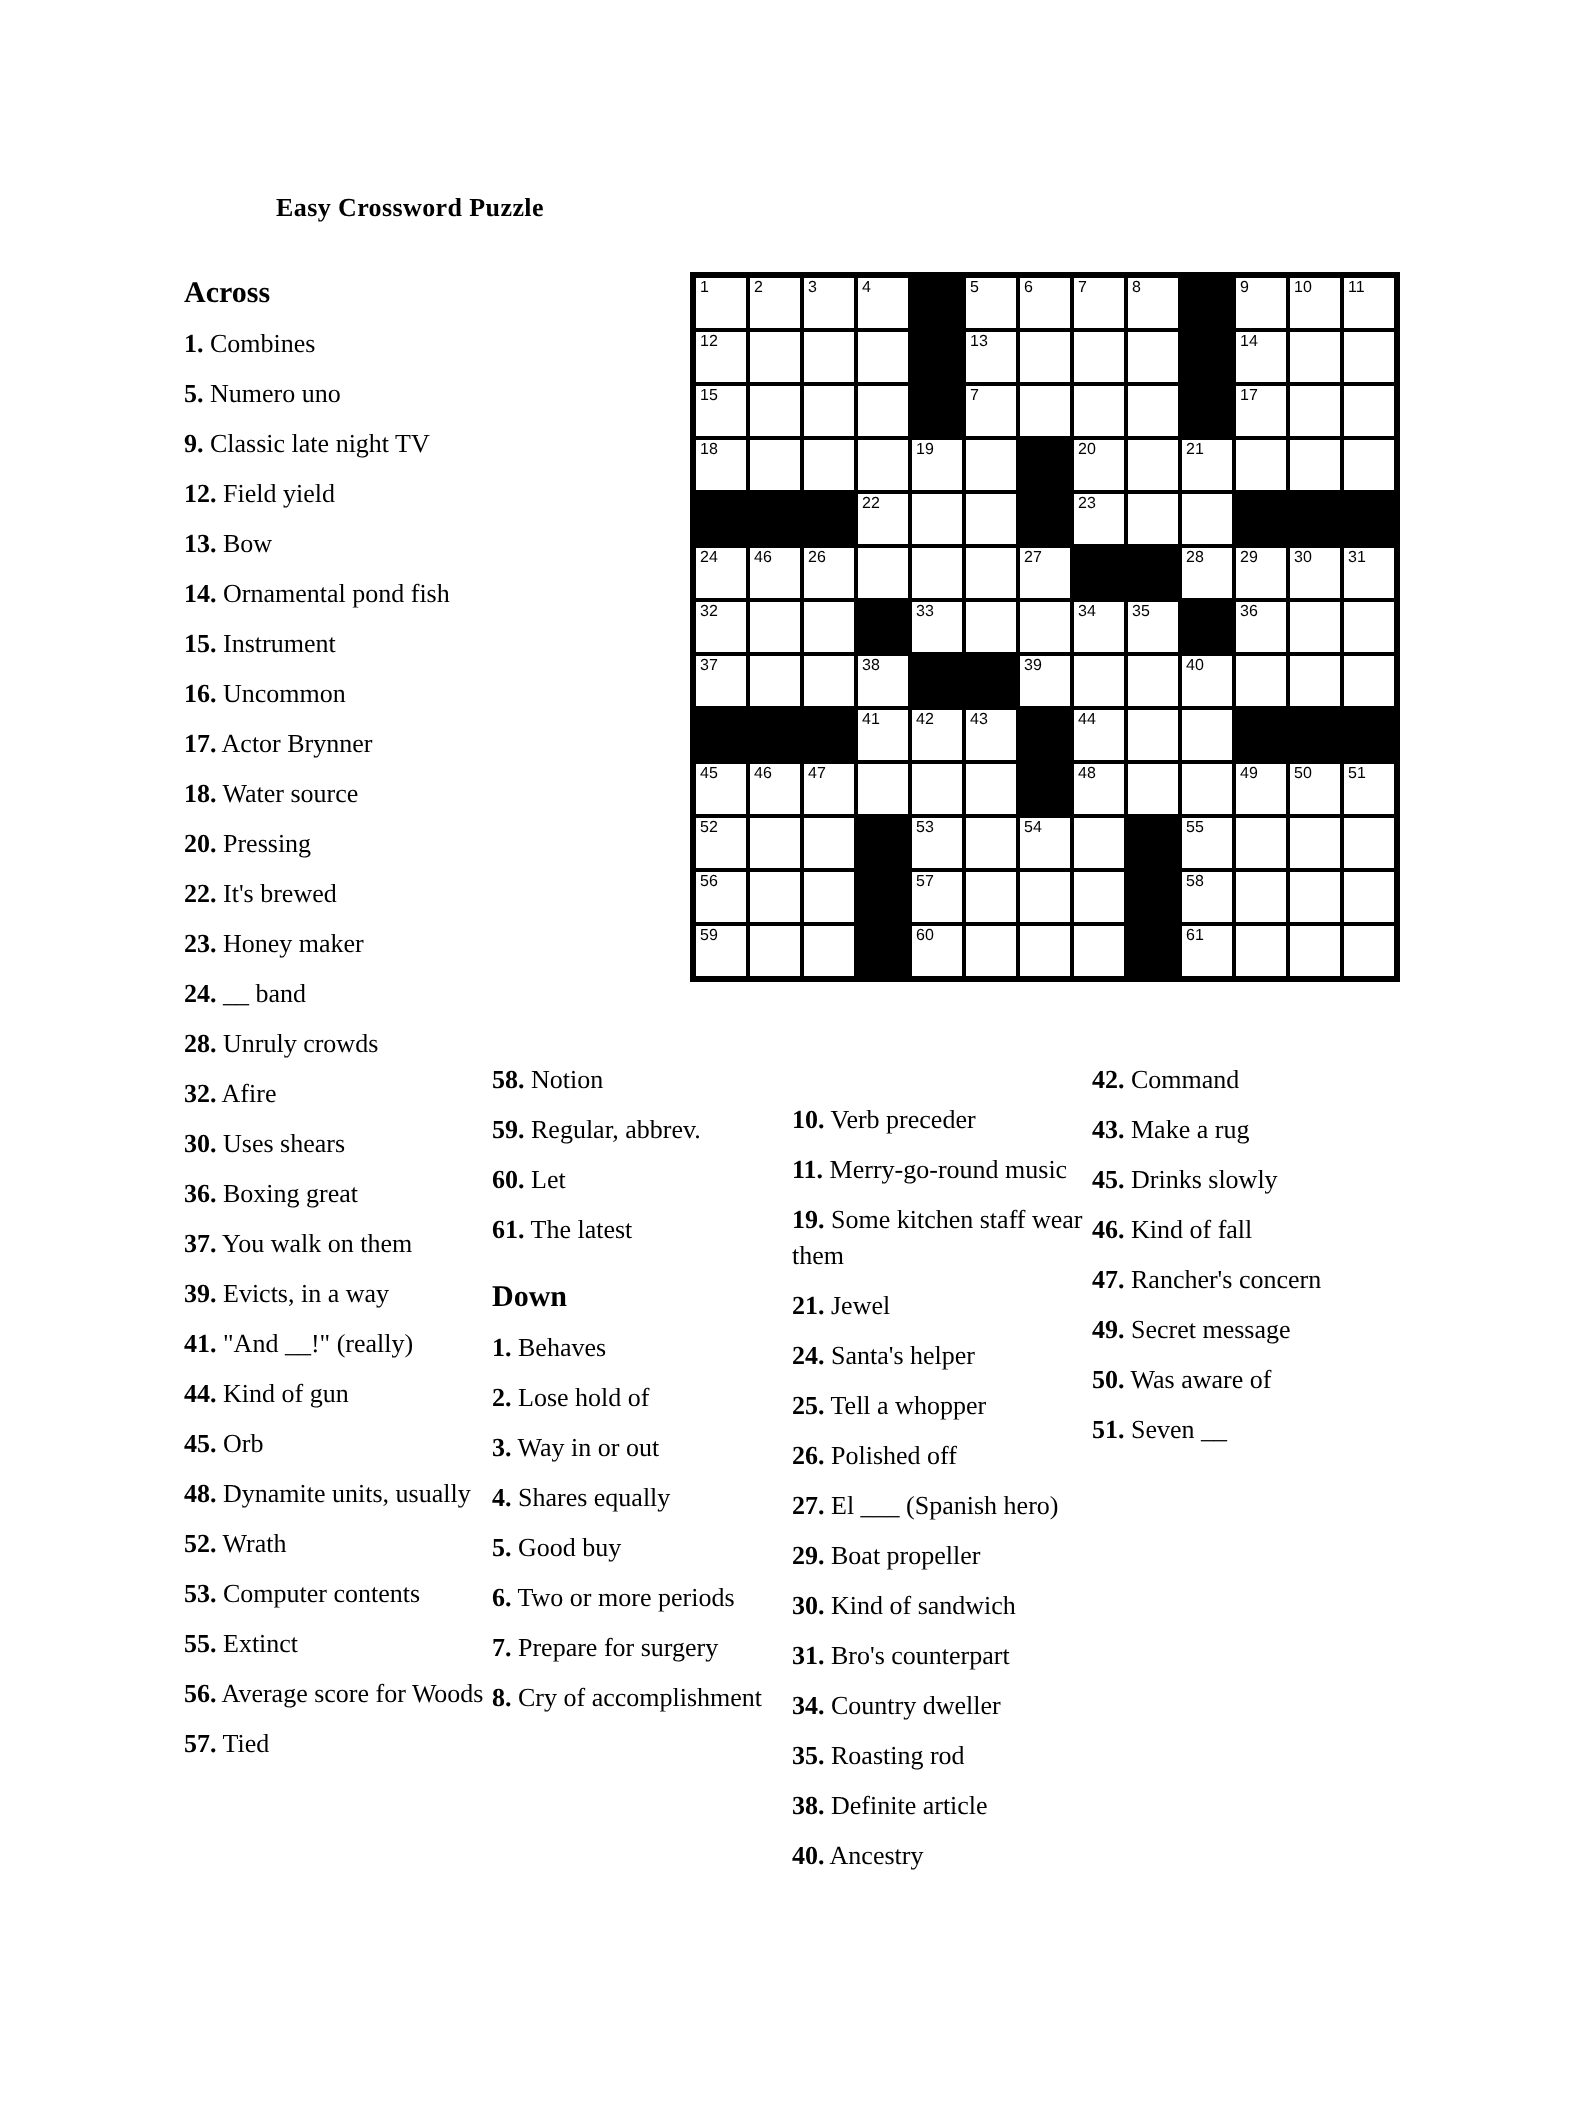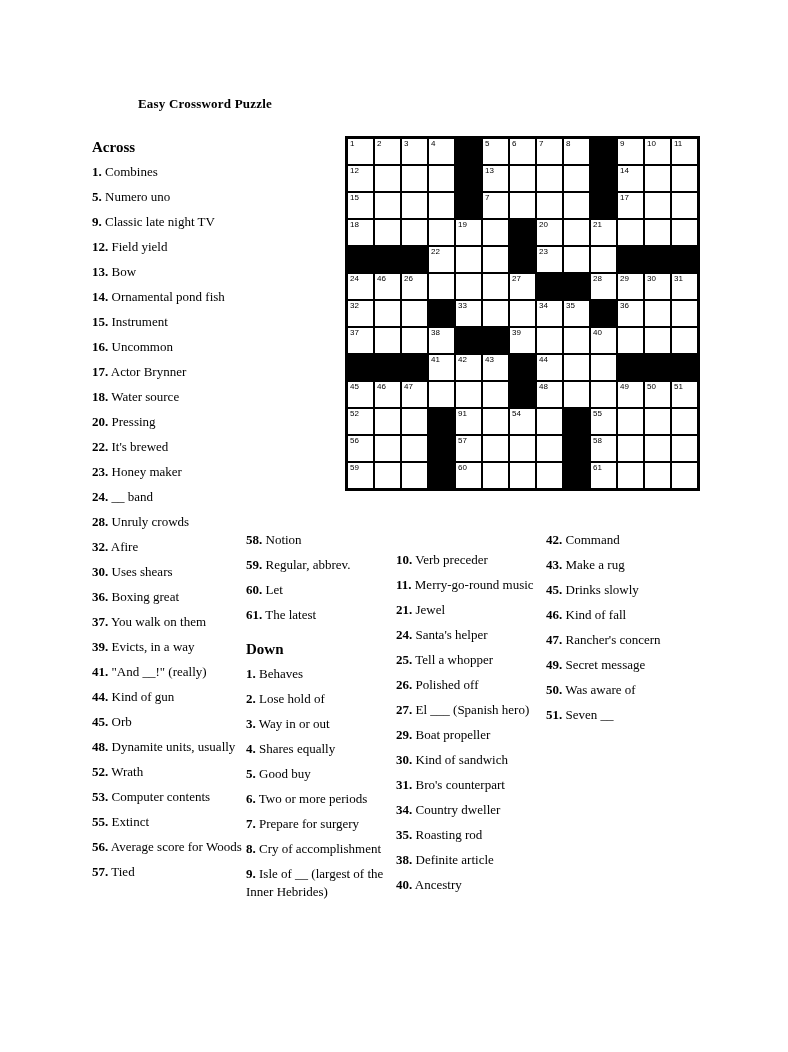--- a/index.html
+++ b/index.html
@@ -307,21 +307,21 @@
     <div class="cell">
       <span class="cellnum">51</span>
     </div>
     <div class="cell">
       <span class="cellnum">52</span>
     </div>
     <div class="cell"></div>
     <div class="cell"></div>
     <div class="cell black"></div>
     <div class="cell">
-      <span class="cellnum">91</span>
+      <span class="cellnum">53</span>
     </div>
     <div class="cell"></div>
     <div class="cell">
       <span class="cellnum">54</span>
     </div>
     <div class="cell"></div>
     <div class="cell black"></div>
     <div class="cell">
       <span class="cellnum">55</span>
     </div>
@@ -407,25 +407,25 @@
     <p class="clue"><b class="clue-num">61.</b> The latest</p>
     <p class="section-header">Down</p>
     <p class="clue"><b class="clue-num">1.</b> Behaves</p>
     <p class="clue"><b class="clue-num">2.</b> Lose hold of</p>
     <p class="clue"><b class="clue-num">3.</b> Way in or out</p>
     <p class="clue"><b class="clue-num">4.</b> Shares equally</p>
     <p class="clue"><b class="clue-num">5.</b> Good buy</p>
     <p class="clue"><b class="clue-num">6.</b> Two or more periods</p>
     <p class="clue"><b class="clue-num">7.</b> Prepare for surgery</p>
     <p class="clue"><b class="clue-num">8.</b> Cry of accomplishment</p>
-    <p class="clue"><b class="clue-num">9.</b> Isle of __ (largest of the Inner Hebrides)</p>
   </div>
 <div id="col3" class="clue-col">
     <p class="clue"><b class="clue-num">10.</b> Verb preceder</p>
     <p class="clue"><b class="clue-num">11.</b> Merry-go-round music</p>
+    <p class="clue"><b class="clue-num">19.</b> Some kitchen staff wear them</p>
     <p class="clue"><b class="clue-num">21.</b> Jewel</p>
     <p class="clue"><b class="clue-num">24.</b> Santa's helper</p>
     <p class="clue"><b class="clue-num">25.</b> Tell a whopper</p>
     <p class="clue"><b class="clue-num">26.</b> Polished off</p>
     <p class="clue"><b class="clue-num">27.</b> El ___ (Spanish hero)</p>
     <p class="clue"><b class="clue-num">29.</b> Boat propeller</p>
     <p class="clue"><b class="clue-num">30.</b> Kind of sandwich</p>
     <p class="clue"><b class="clue-num">31.</b> Bro's counterpart</p>
     <p class="clue"><b class="clue-num">34.</b> Country dweller</p>
     <p class="clue"><b class="clue-num">35.</b> Roasting rod</p>

